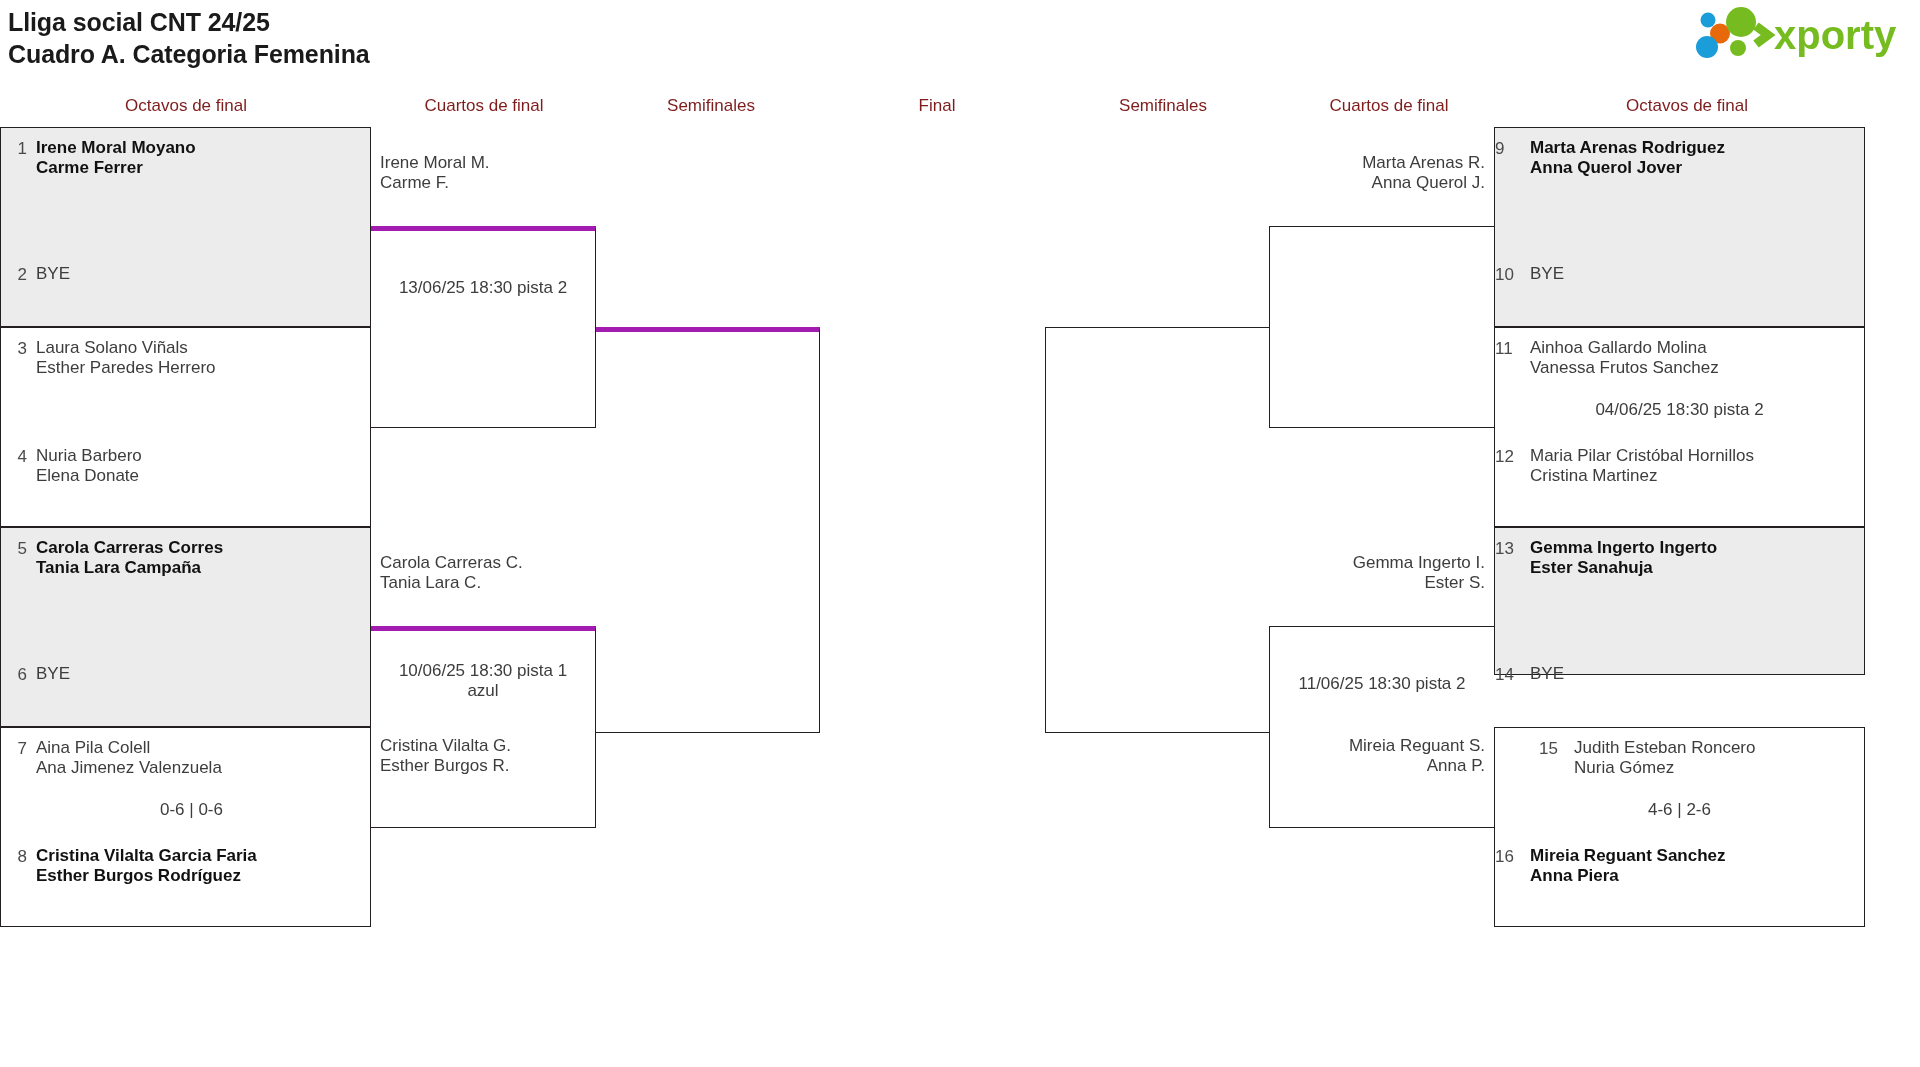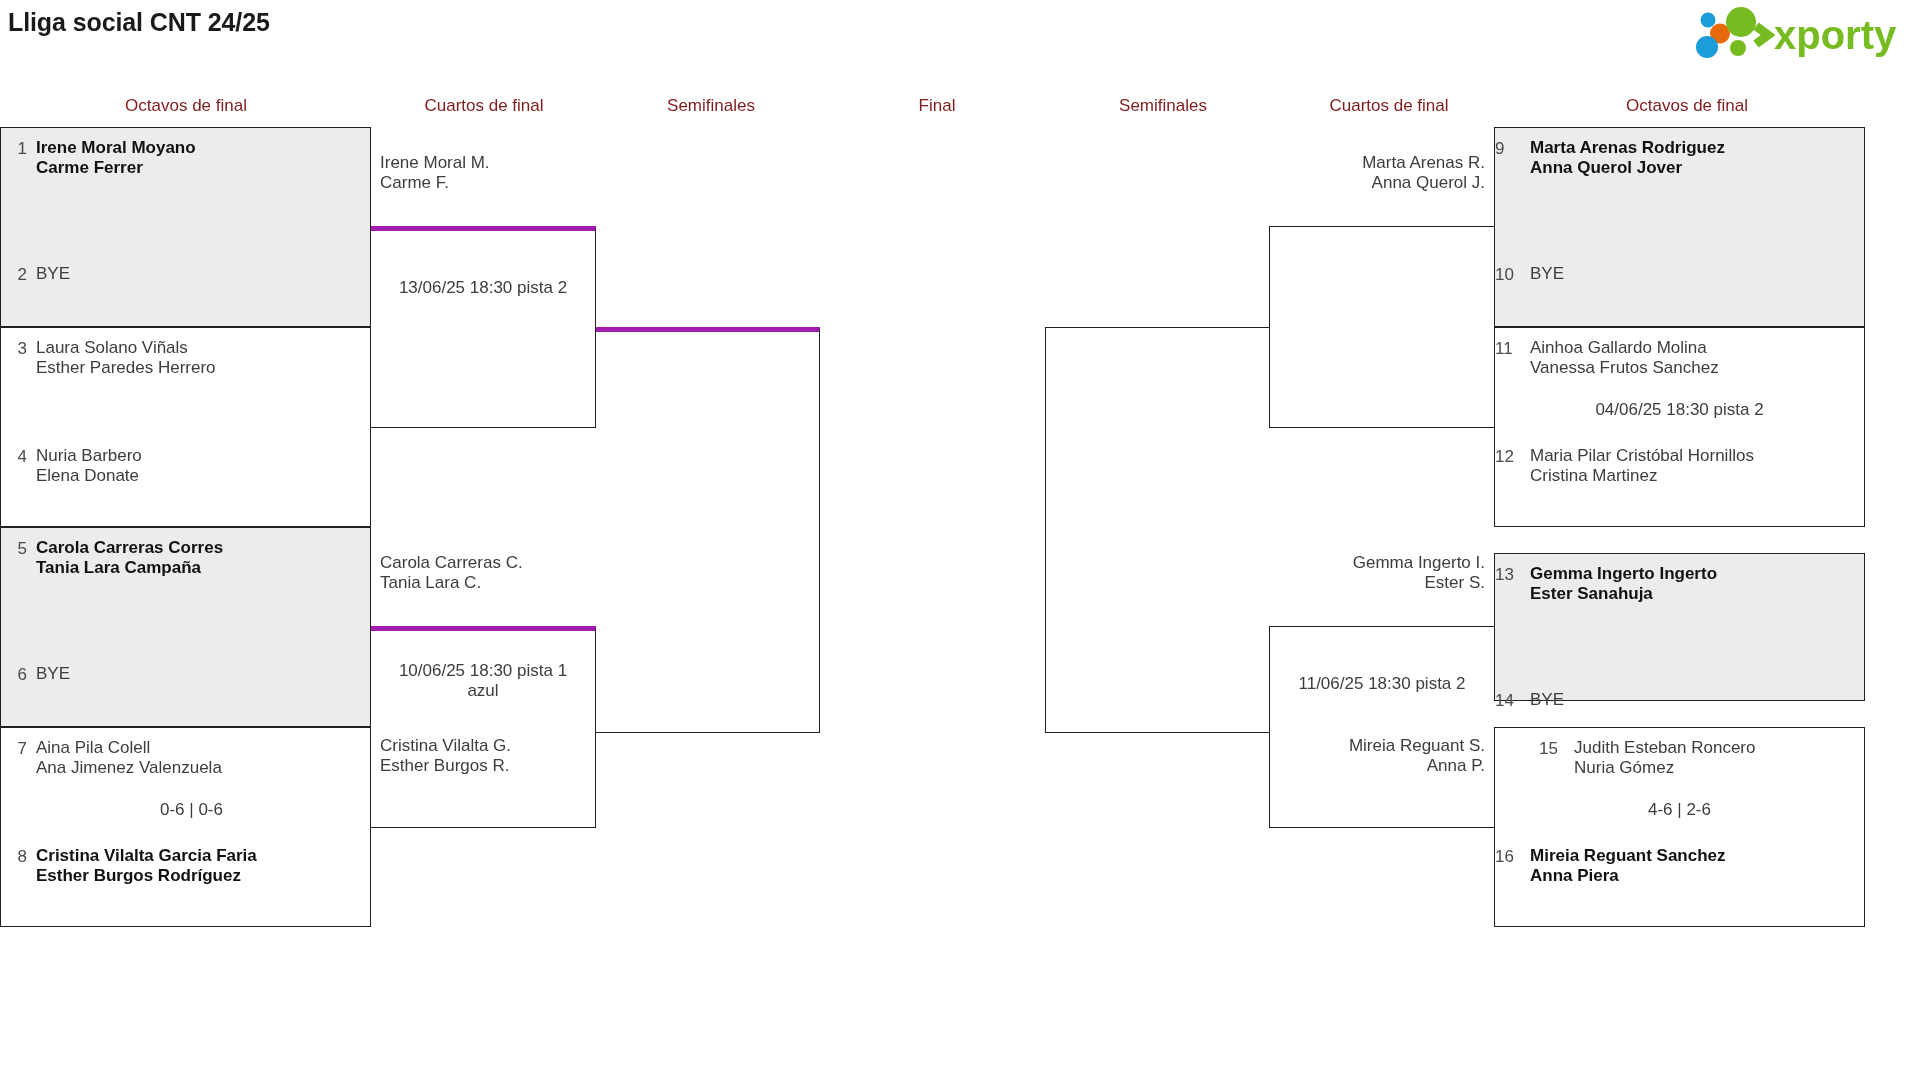--- a/index.html
+++ b/index.html
@@ -66,20 +66,21 @@
   .ubox.l { border-top: 5px solid #a21caf; border-bottom: 1px solid #231f20; border-right: 1px solid #231f20; }
   .ubox.r { border-top: 1px solid #231f20; border-bottom: 1px solid #231f20; border-left: 1px solid #231f20; }
 </style>
 </head>
 <body>
 
 <div id="root">
 
   <div class="title-block">
     <div class="title-line">Lliga social CNT 24/25</div>
+    <div class="title-line">Cuadro A. Categoria Femenina</div>
   </div>
 
   <div class="logo">
     <svg viewBox="0 0 210 58" xmlns="http://www.w3.org/2000/svg" aria-hidden="true">
       <circle cx="14" cy="14" r="7.5" fill="#1b9dd9"></circle>
       <circle cx="26" cy="27.5" r="10" fill="#e8690b"></circle>
       <circle cx="13" cy="41" r="11" fill="#1b9dd9"></circle>
       <circle cx="47" cy="16" r="15" fill="#76bc21"></circle>
       <circle cx="44" cy="42" r="8" fill="#76bc21"></circle>
       <path d="M62 20 L74 29 L62 38" fill="none" stroke="#76bc21" stroke-width="9" stroke-linecap="butt" stroke-linejoin="miter"></path>
@@ -211,21 +212,21 @@
 Vanessa Frutos Sanchez</span>
     </div>
     <div class="slot right" style="top:118px;">
       <span class="seed">12</span>
       <span class="names lose">Maria Pilar Cristóbal Hornillos
 Cristina Martinez</span>
     </div>
     <div class="score" style="top:72px;">04/06/25 18:30 pista 2</div>
   </div>
 
-  <div class="box shaded" style="left:1494px; top:527px; width:371px; height:148px;margin-top:26px;">
+  <div class="box shaded" style="left:1494px; top:527px; width:371px; height:148px;">
     <div class="slot right" style="top:10px;">
       <span class="seed">13</span>
       <span class="names win">Gemma Ingerto Ingerto
 Ester Sanahuja</span>
     </div>
     <div class="slot right" style="top:136px;">
       <span class="seed">14</span>
       <span class="names bye">BYE</span>
     </div>
     <div class="score" style="top:72px;"></div>

